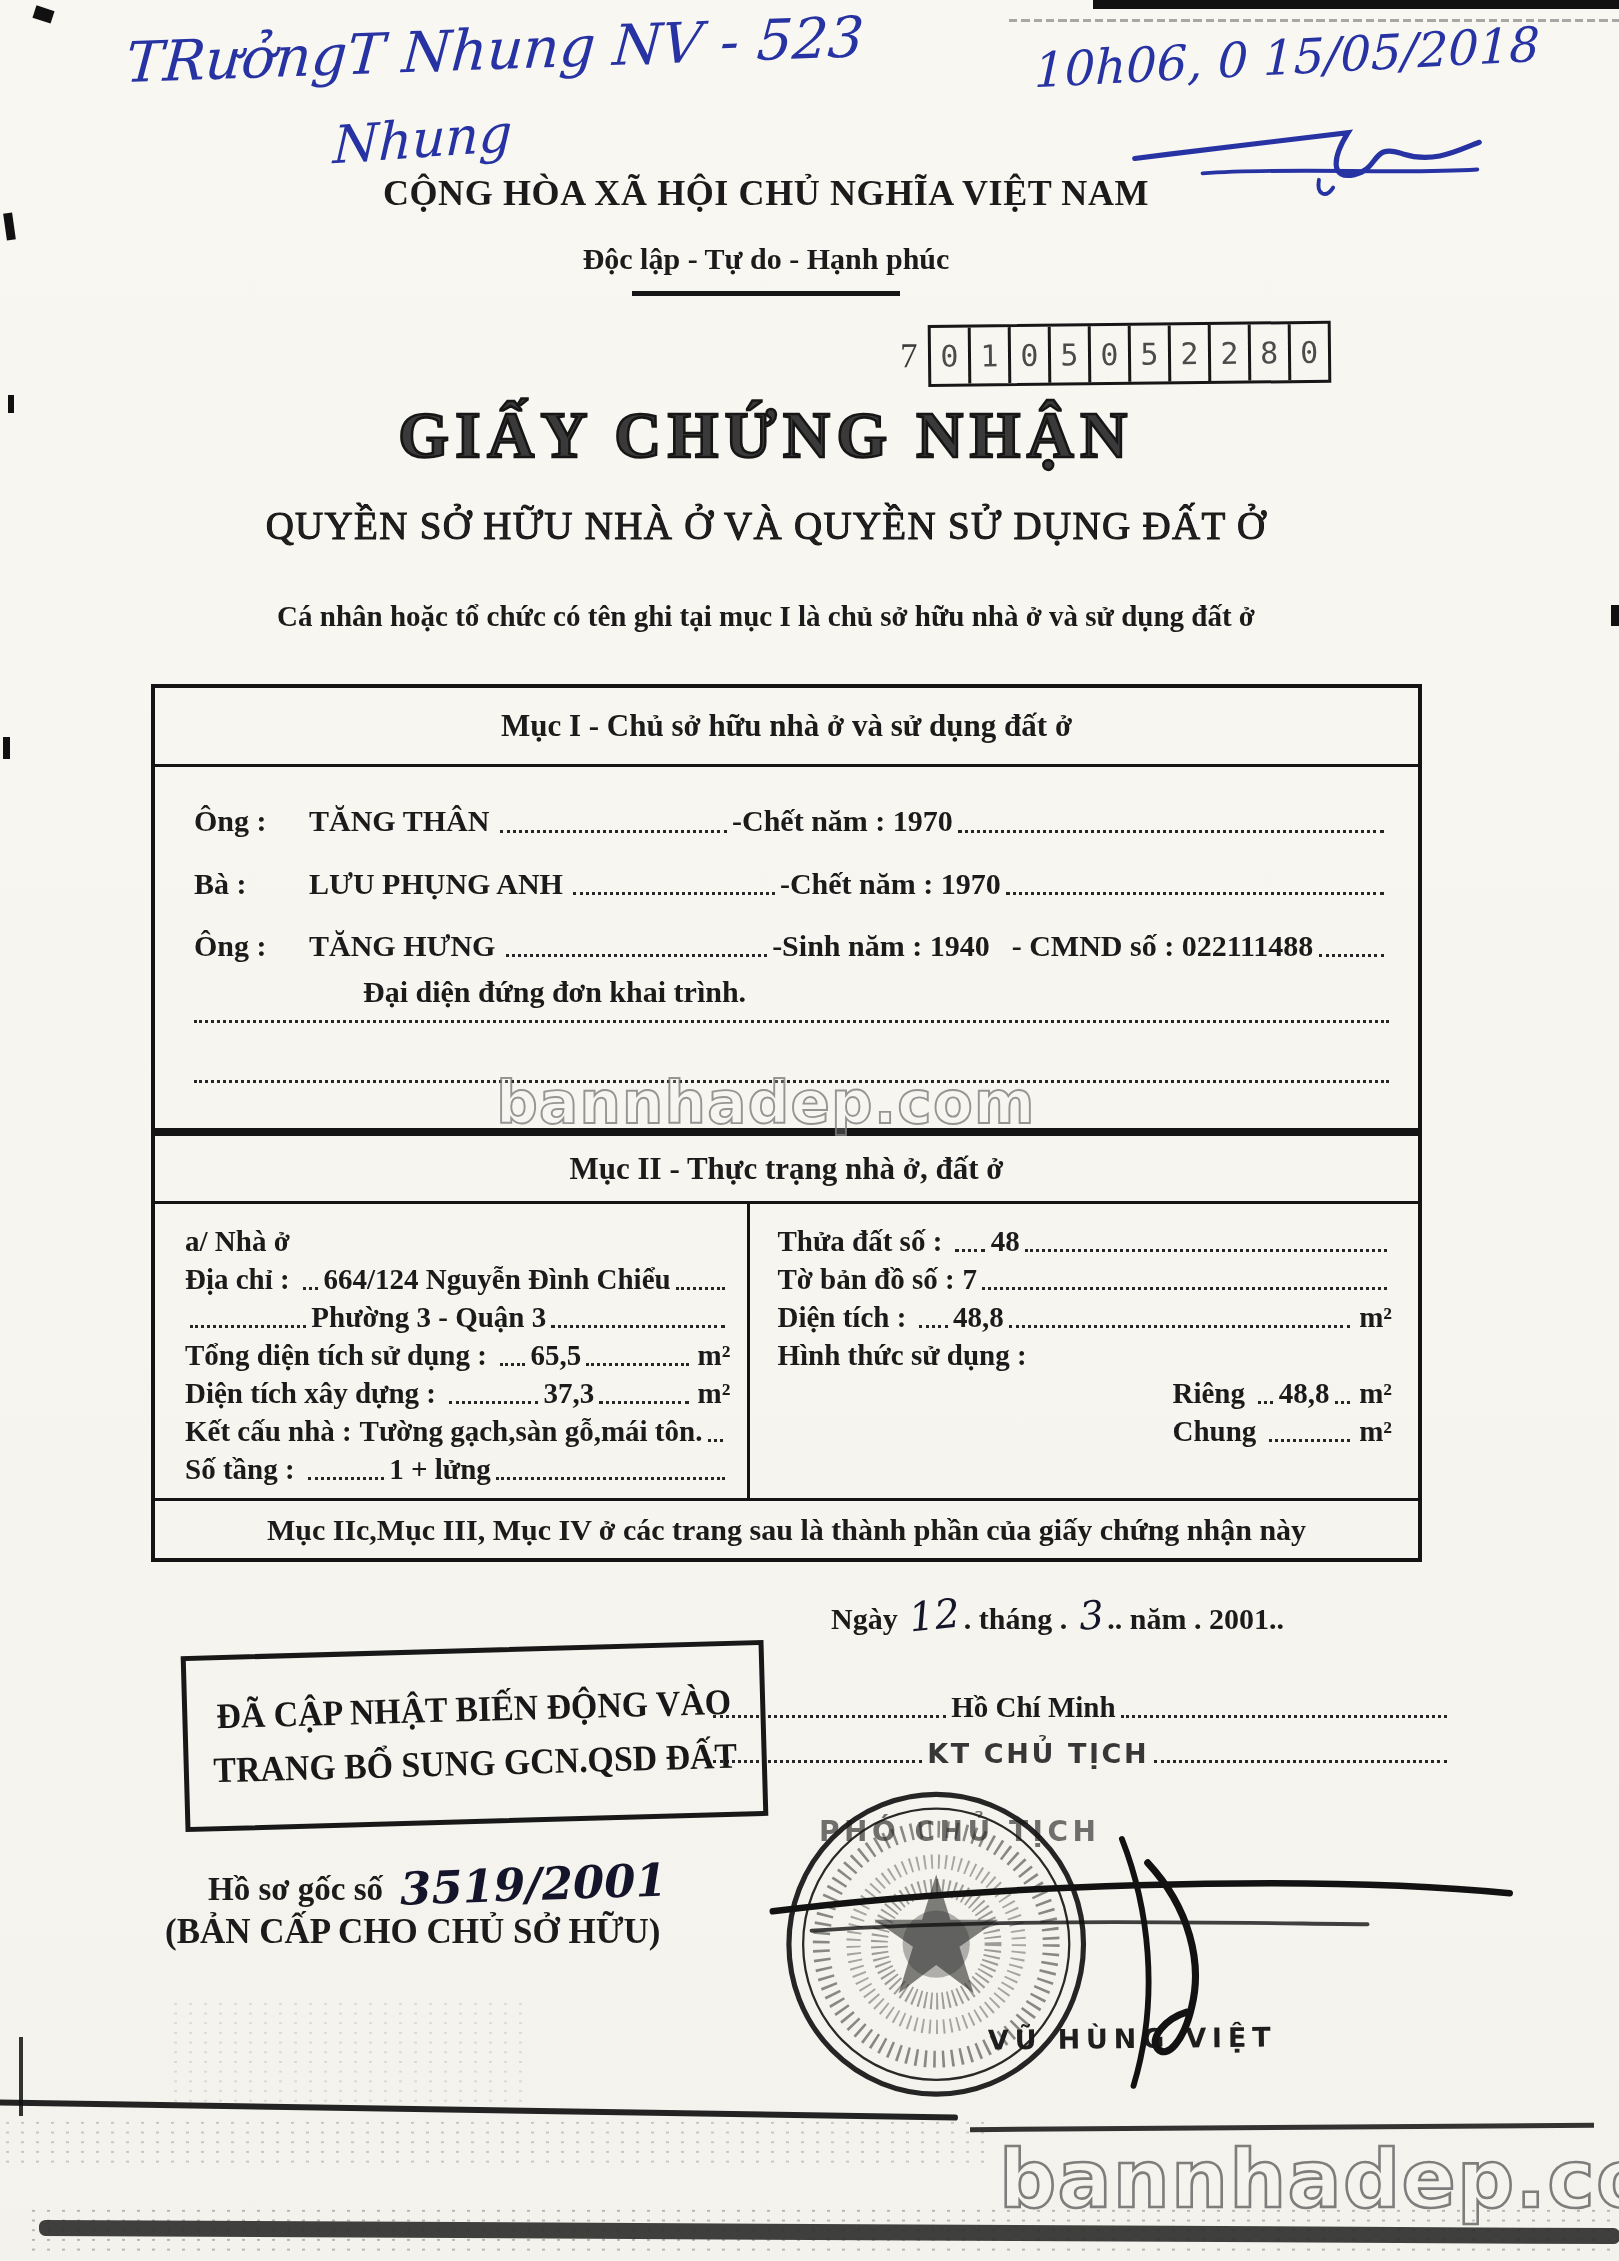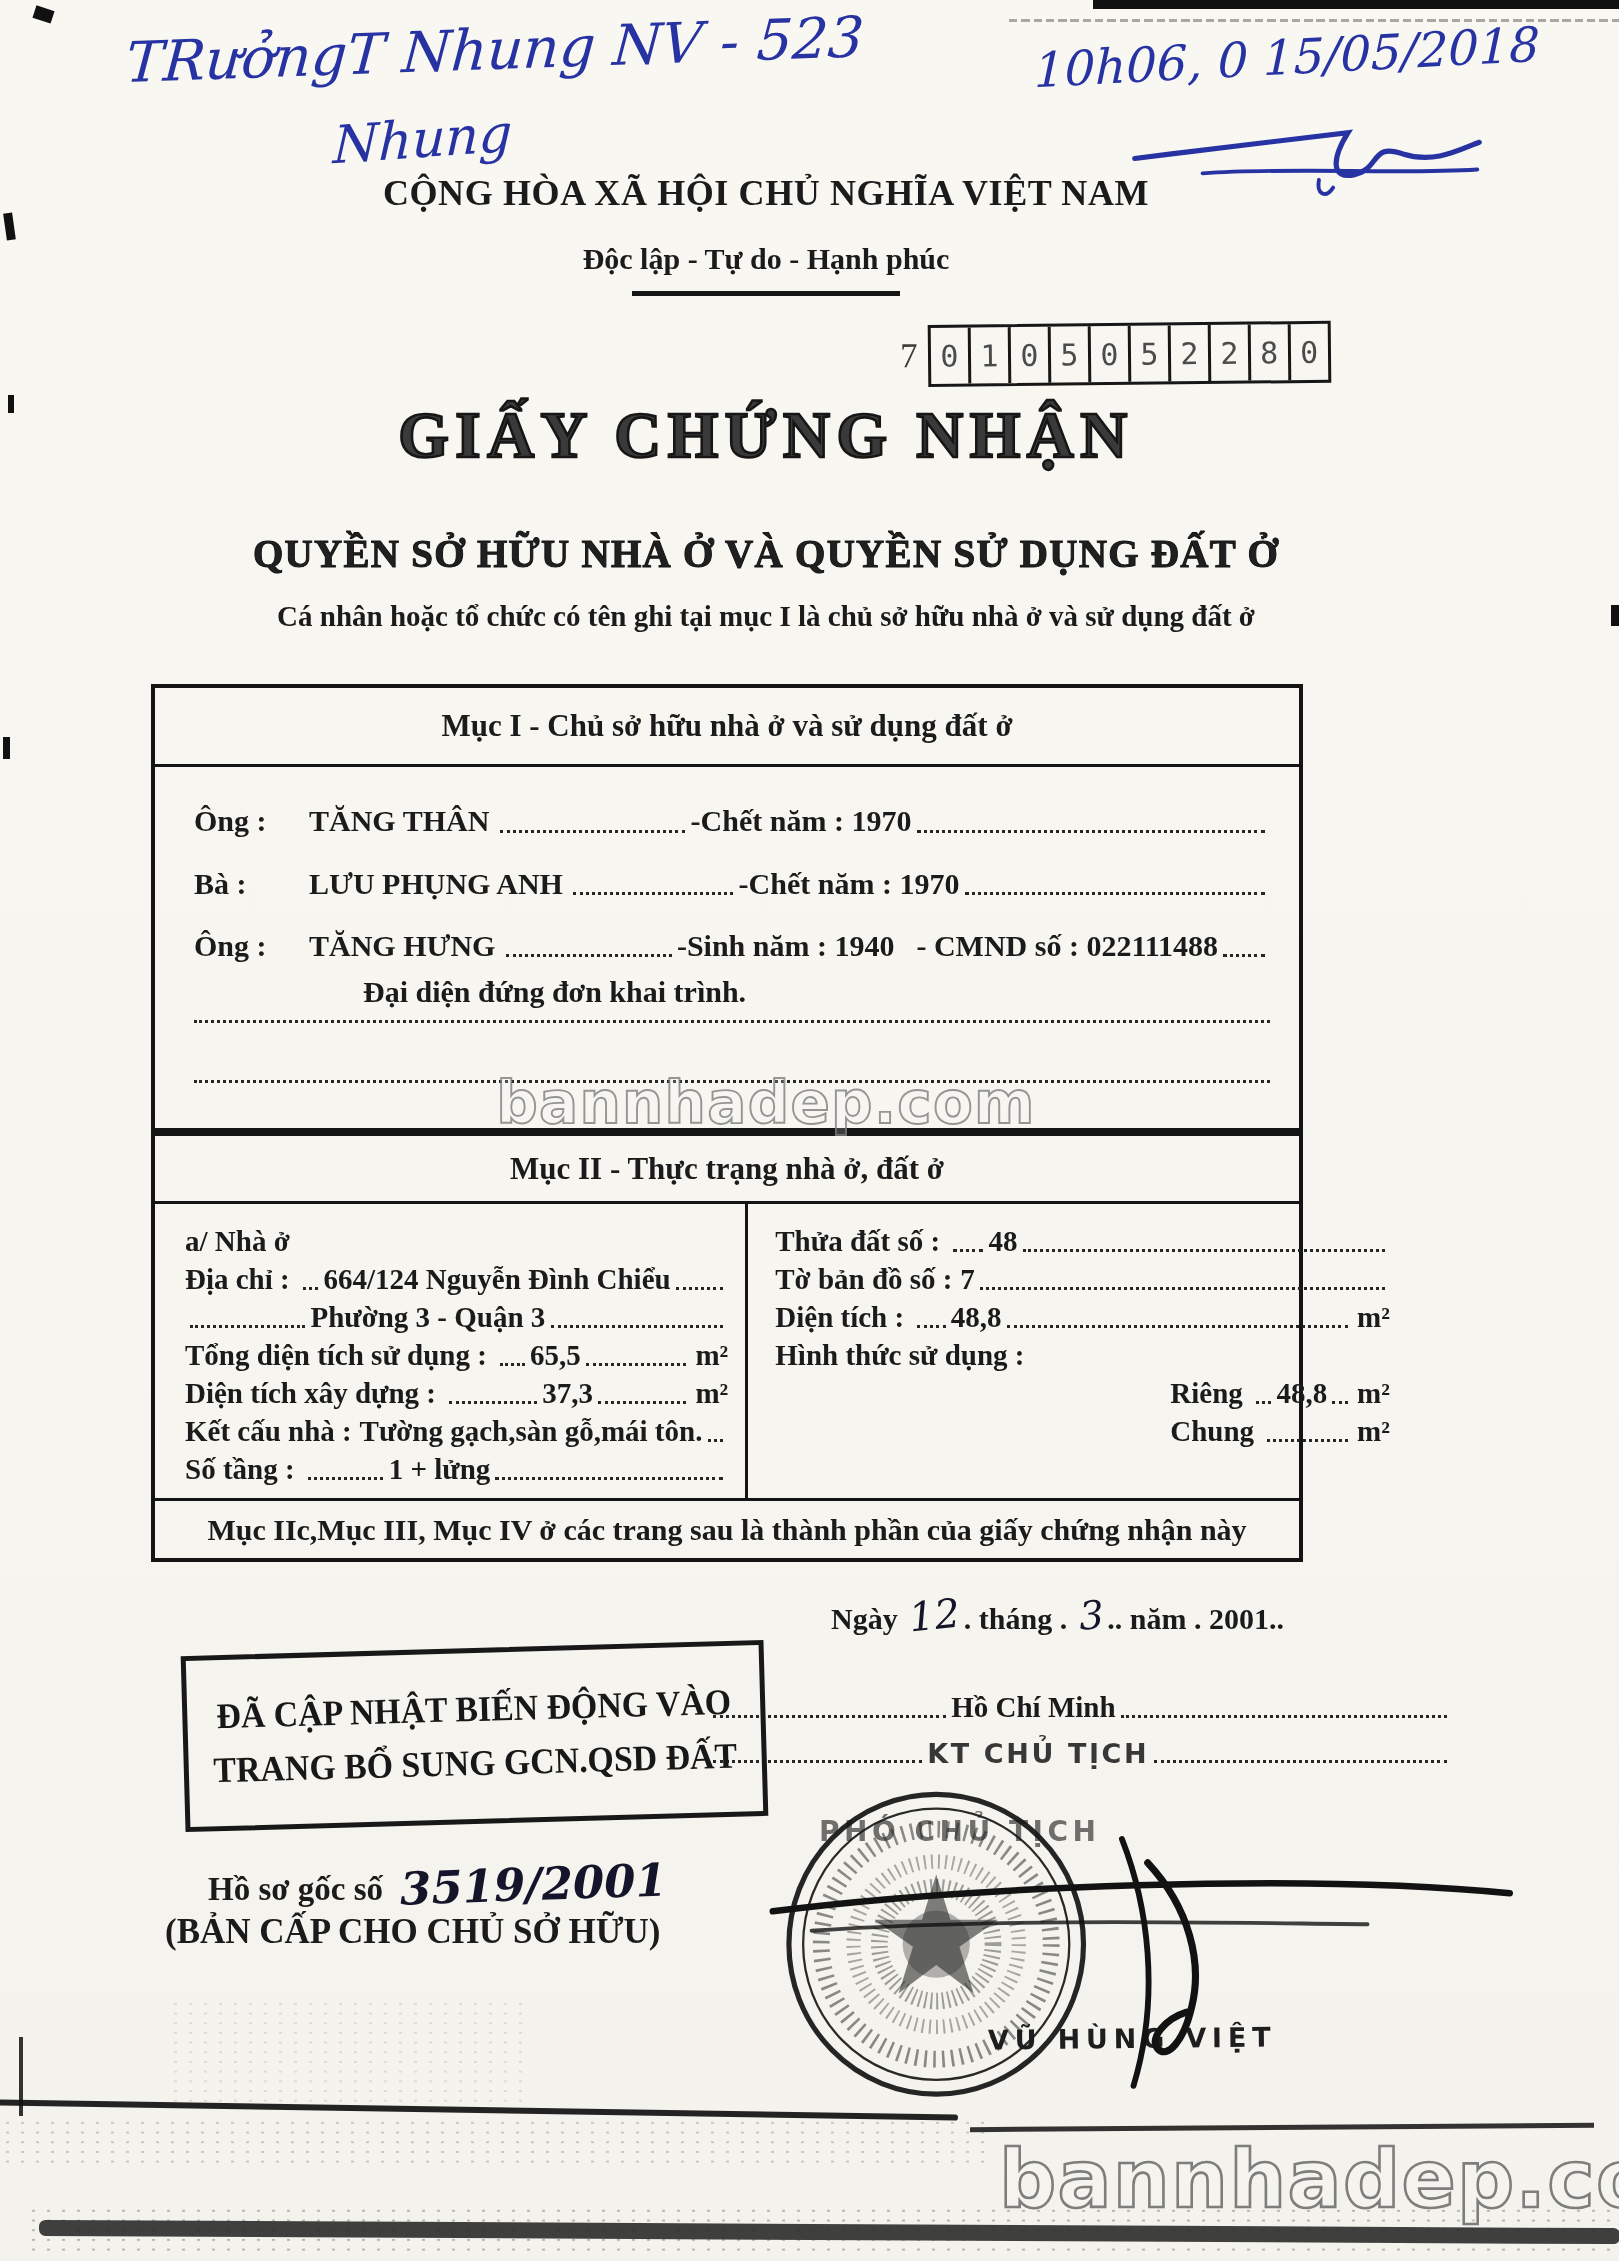--- a/index.html
+++ b/index.html
@@ -17,23 +17,23 @@
   .hand-num{font-family:"DejaVu Serif",serif;font-style:italic;font-weight:normal;display:inline-block;color:#14142a;}
   
   .serial{position:absolute;display:flex;align-items:center;transform:rotate(-0.6deg);}
   .serial-prefix{font-size:35px;color:#3c3c3c;margin-right:10.3px;font-family:"Liberation Serif",serif;}
   .serial-boxes{display:flex;border:3.9px solid #171717;background:#f7f6f1;}
   .serial-cell{width:37px;height:56px;border-left:3.2px solid #171717;display:flex;align-items:center;justify-content:center;
                font-family:"DejaVu Sans Mono",monospace;font-size:30px;color:#4b4b4b;}
   .serial-cell:first-child{border-left:none;}
   
   .doc-title{font-family:"Liberation Serif",serif;font-weight:bold;color:#3a3a3a;-webkit-text-stroke:2.6px #161616;letter-spacing:6.5px;}
-  .doc-subtitle{font-family:"Liberation Serif",serif;font-weight:bold;color:#202020;-webkit-text-stroke:1px #141414;letter-spacing:1.3px;margin-top:28px;}
-  
-  .tbl{position:absolute;left:151px;width:1152px;border:4.5px solid #141414;box-sizing:border-box;background:transparent;}
+  .doc-subtitle{font-family:"Liberation Serif",serif;font-weight:normal;color:#202020;-webkit-text-stroke:1px #141414;letter-spacing:1.3px;}
+  
+  .tbl{position:absolute;left:151px;width:1271px;border:4.5px solid #141414;box-sizing:border-box;background:transparent;}
   .tbl-head{display:flex;align-items:center;justify-content:center;font-size:31px;font-weight:bold;border-bottom:3.9px solid #141414;}
   .t1-body{padding:9px 29px 0 39px;font-size:30px;font-weight:bold;}
   .prow{display:flex;align-items:flex-end;height:52px;margin-top:10.3px;}
   .prow .plabel{width:115px;}
   .prow .pname{margin-right:5.2px;white-space:nowrap;}
   .lead{border-bottom:3.2px dotted #262626;align-self:flex-end;margin:0 5.2px 5.8px 5.2px;min-width:15.5px;}
   .g1{flex:1.6;} .g2{flex:3;} .g3{flex:1;} .gs{flex:.25;} .gfix{width:22px;}
   .dotline{border-bottom:3.2px dotted #262626;height:0;}
   .rep-row{margin:6.5px 0 0 169px;height:40px;display:flex;align-items:flex-end;}
   .t2-cols{display:flex;height:294px;}

